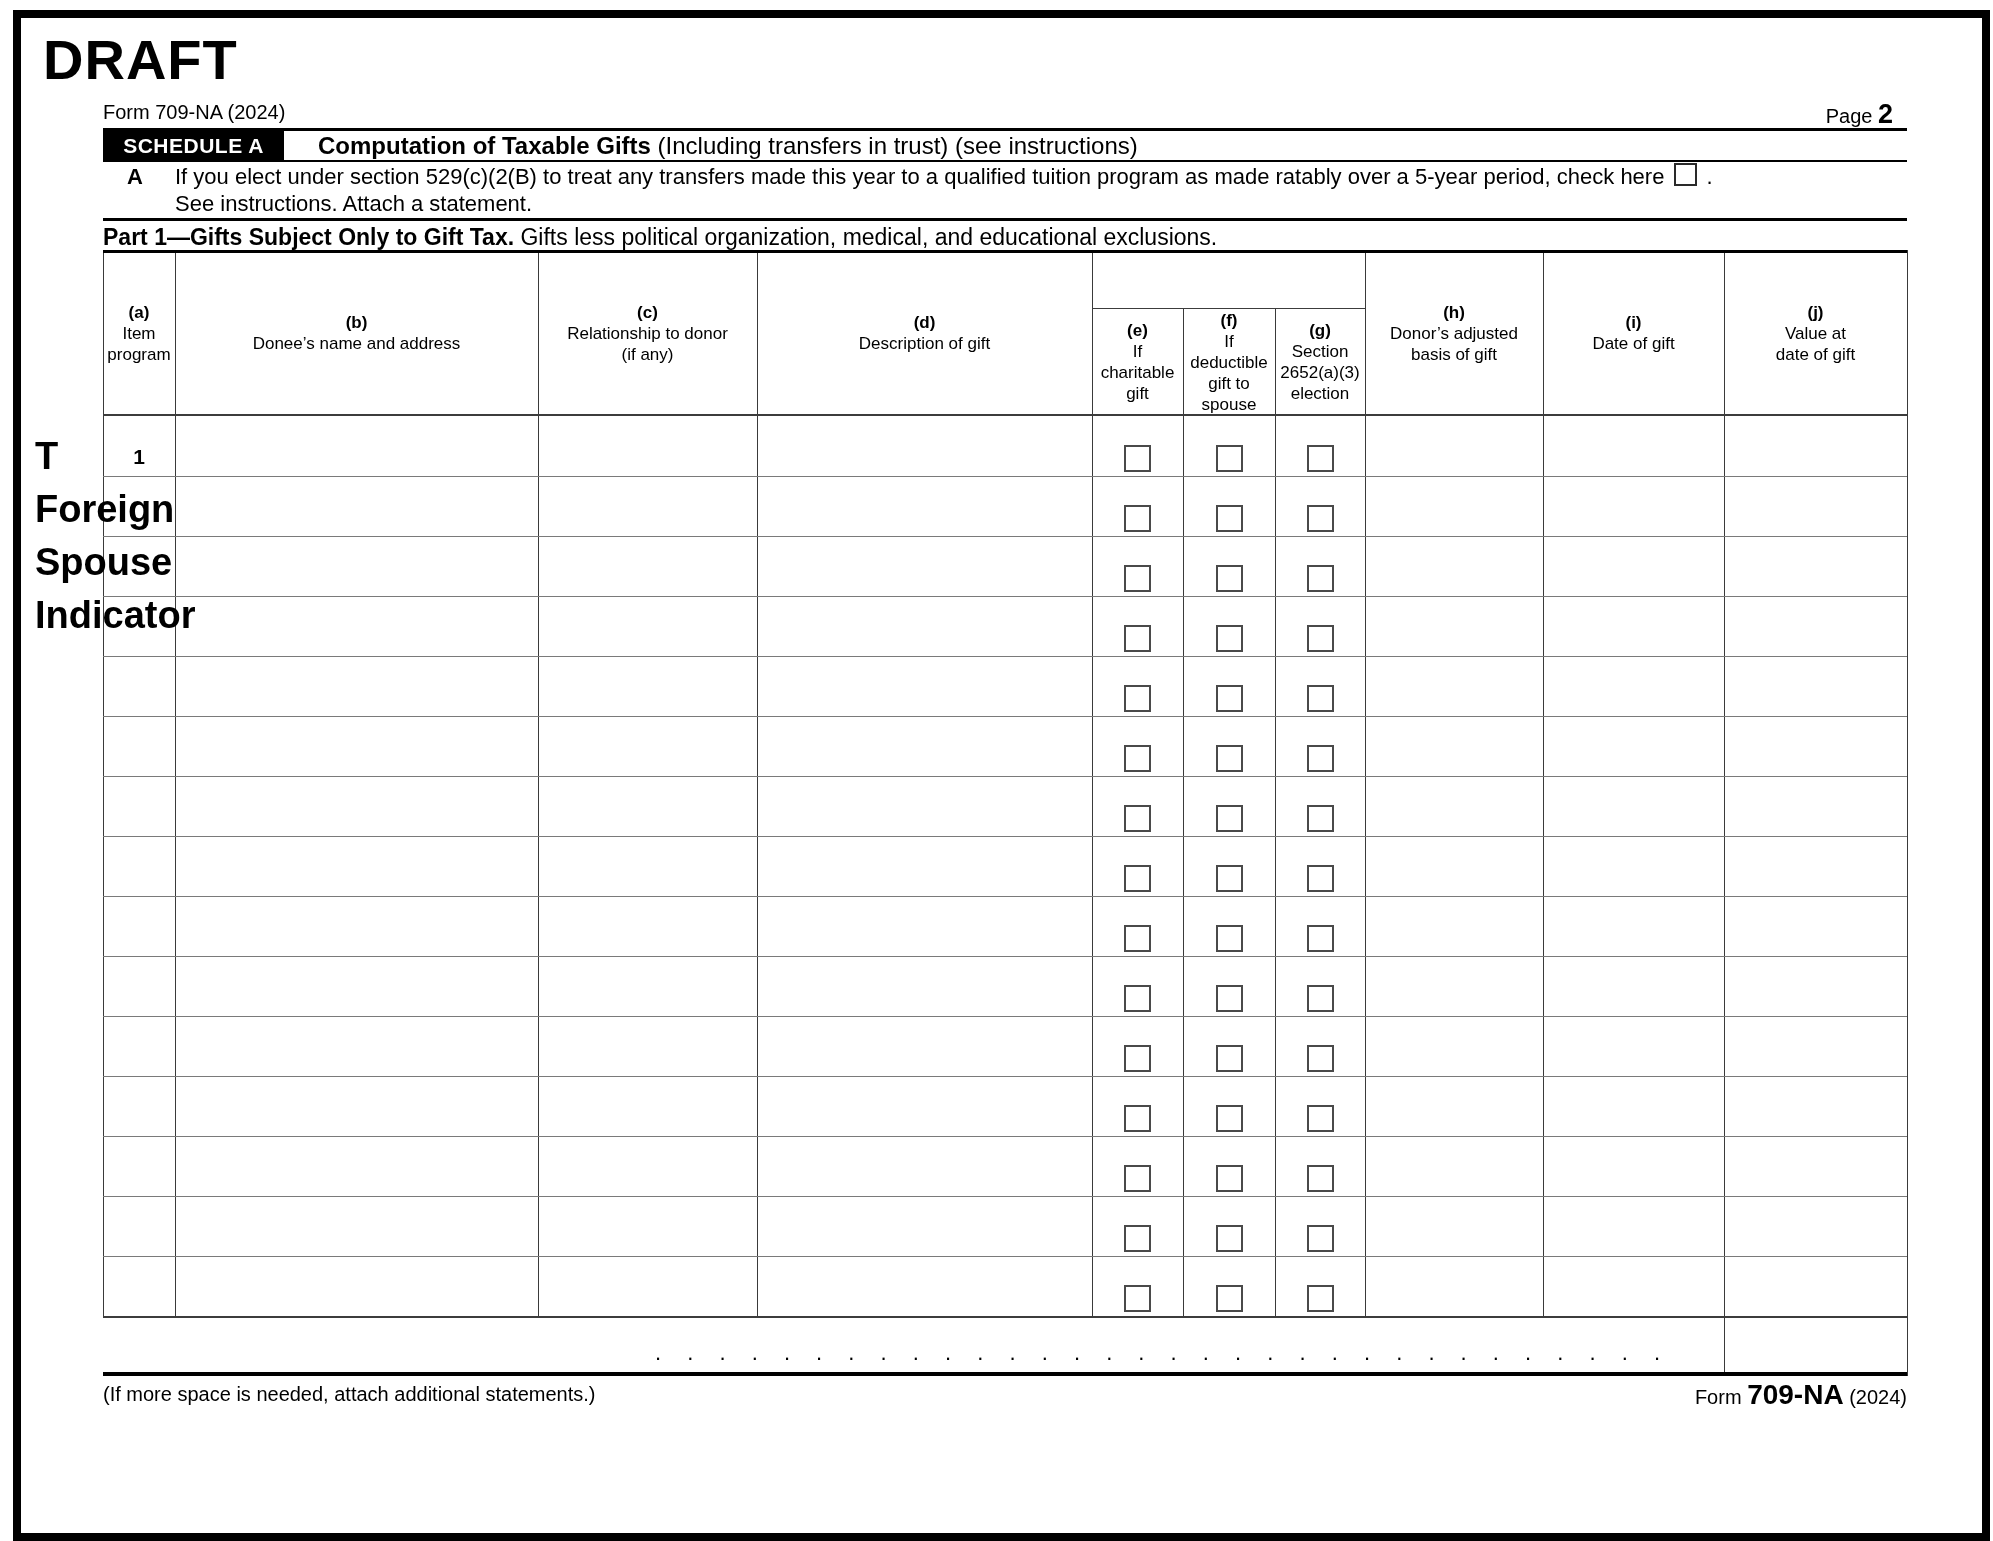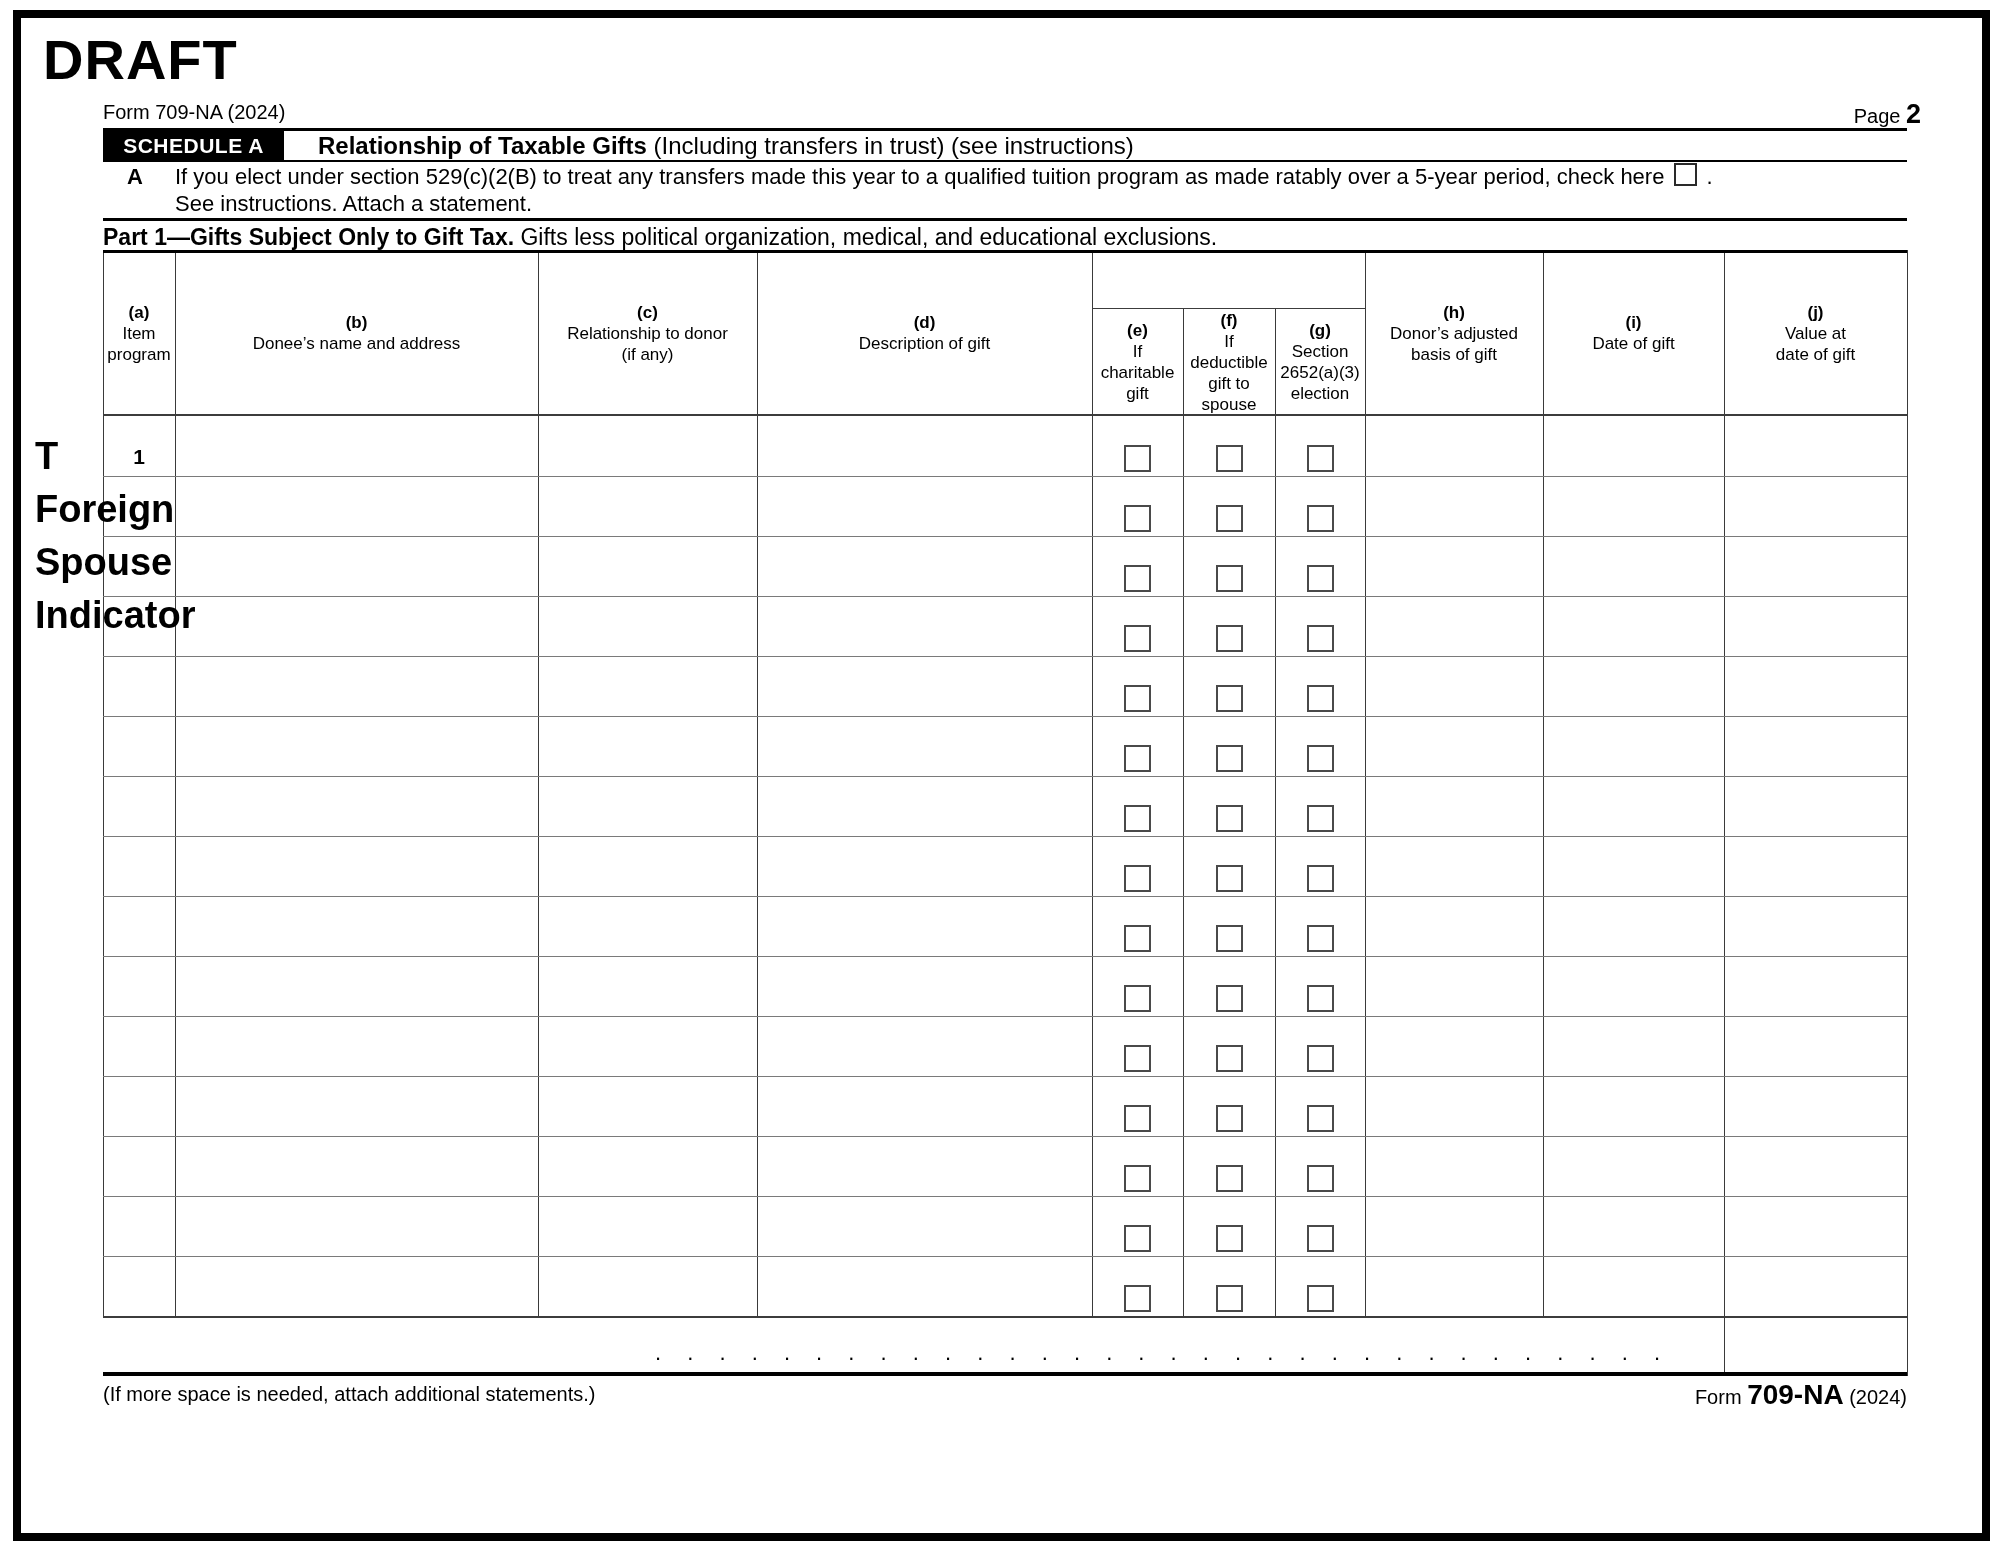--- a/index.html
+++ b/index.html
@@ -9,21 +9,21 @@
     overflow:hidden;
   }
   .abs { position:absolute; }
   .page-frame {
     position:absolute; left:13px; top:10px; right:3px; bottom:0;
     border:8px solid #000; pointer-events:none;
   }
   .draft { left:43px; top:27px; font-size:56px; font-weight:bold; letter-spacing:1px; }
   .center-title { left:0; top:33px; width:100%; text-align:center; font-size:46px; font-weight:bold; }
   .form-id-top { left:103px; top:101px; font-size:20px; }
-  .page-no { right:72px; top:99px; font-size:20px;margin-left:40px; }
+  .page-no { right:100px; top:99px; font-size:20px;margin-left:40px; }
   .page-no b { font-size:27px; }
 
   .sched-bar {
     left:103px; top:128px; width:1804px; height:34px;
     border-top:3px solid #000; border-bottom:2px solid #000; box-sizing:border-box;
     display:flex; align-items:center;
   }
   .sched-badge {
     width:181px; height:29px; background:#000; color:#fff;
     font-size:21px; font-weight:bold; letter-spacing:.5px;
@@ -83,21 +83,21 @@
 <div class="page">
   <div class="page-frame"></div>
 
   <div class="abs draft">DRAFT</div>
   <div class="abs form-id-top">Form 709-NA (2024)</div>
   <div class="abs page-no"><span>Page</span> <b>2</b></div>
 
   <div class="abs sched-bar">
     <div class="sched-badge">SCHEDULE A</div>
     <div class="sched-title">
-      <span class="t">Relationship of Taxable Gifts</span>
+      <span class="t">Computation of Taxable Gifts</span>
       <span>(Including transfers in trust) (see instructions)</span>
     </div>
   </div>
 
   <div class="abs line-a-label">A</div>
   <div class="abs line-a">
     <span>If you elect under section 529(c)(2(B) to treat any transfers made this year to a qualified tuition program as made ratably over a 5-year period, check here</span><span class="inline-checkbox"></span><span>.</span>
     <div>See instructions. Attach a statement.</div>
   </div>
 

